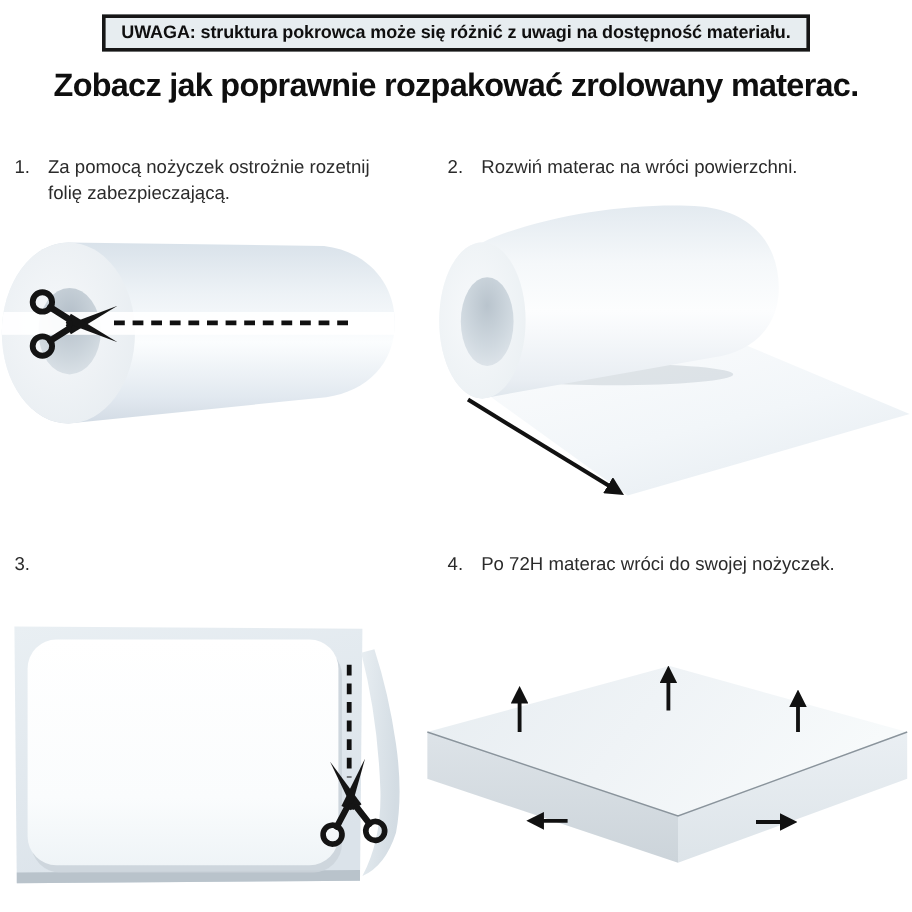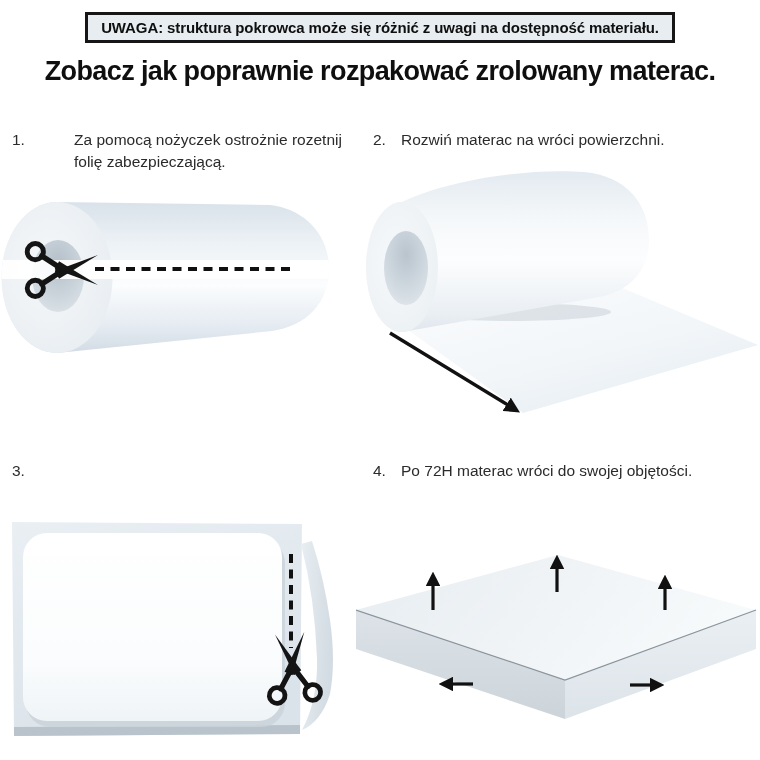--- a/index.html
+++ b/index.html
@@ -20,21 +20,21 @@
     color: var(--title-color, #121212);
   }
   .title {
     position: absolute; top: 56px; left: 0; width: 760px; margin: 0;
     text-align: center; font-size: 27px; font-weight: bold;
     letter-spacing: -0.6px; color: var(--title-color, #0f0f0f);
   }
   .step-label { position: absolute; display: flex; font-size: 15.5px; line-height: 22px; }
   .step-num { flex: 0 0 28px; width: 28px; }
   #step1 { left: 12px; top: 129px; }
-  #step1 .step-text { width: 276px; margin-left: 34px; }
+  #step1 .step-text { width: 276px; }
   #step2 { left: 373px; top: 129px; }
   #step3 { left: 12px; top: 460px; }
   #step4 { left: 373px; top: 460px; }
   .illus { position: absolute; display: block; }
   #illus1 { left: 0px;   top: 192px; }
   #illus2 { left: 356px; top: 162px; }
   #illus3 { left: 8px;   top: 514px; }
   #illus4 { left: 356px; top: 540px; }
 </style>
 </head>
@@ -56,21 +56,21 @@
   </div>
   <div id="step2" class="step-label">
     <span class="step-num">2.</span>
     <span class="step-text">Rozwiń materac na wróci powierzchni.</span>
   </div>
   <div id="step3" class="step-label">
     <span class="step-num">3.</span>
   </div>
   <div id="step4" class="step-label">
     <span class="step-num">4.</span>
-    <span class="step-text">Po 72H materac wróci do swojej objętości.</span>
+    <span class="step-text">Po 72H materac wróci do swojej nożyczek.</span>
   </div>
 
   <svg id="illus1" class="illus" width="336" height="212" viewBox="0 0 336 212">
     <defs>
       <linearGradient id="s1body" x1="0" y1="0" x2="0" y2="1">
         <stop offset="0" stop-color="#d9e2ea"></stop>
         <stop offset="0.28" stop-color="#edf2f6"></stop>
         <stop offset="0.55" stop-color="#fbfdfe"></stop>
         <stop offset="0.85" stop-color="#e2e9f0"></stop>
         <stop offset="1" stop-color="#d2dbe4"></stop>

